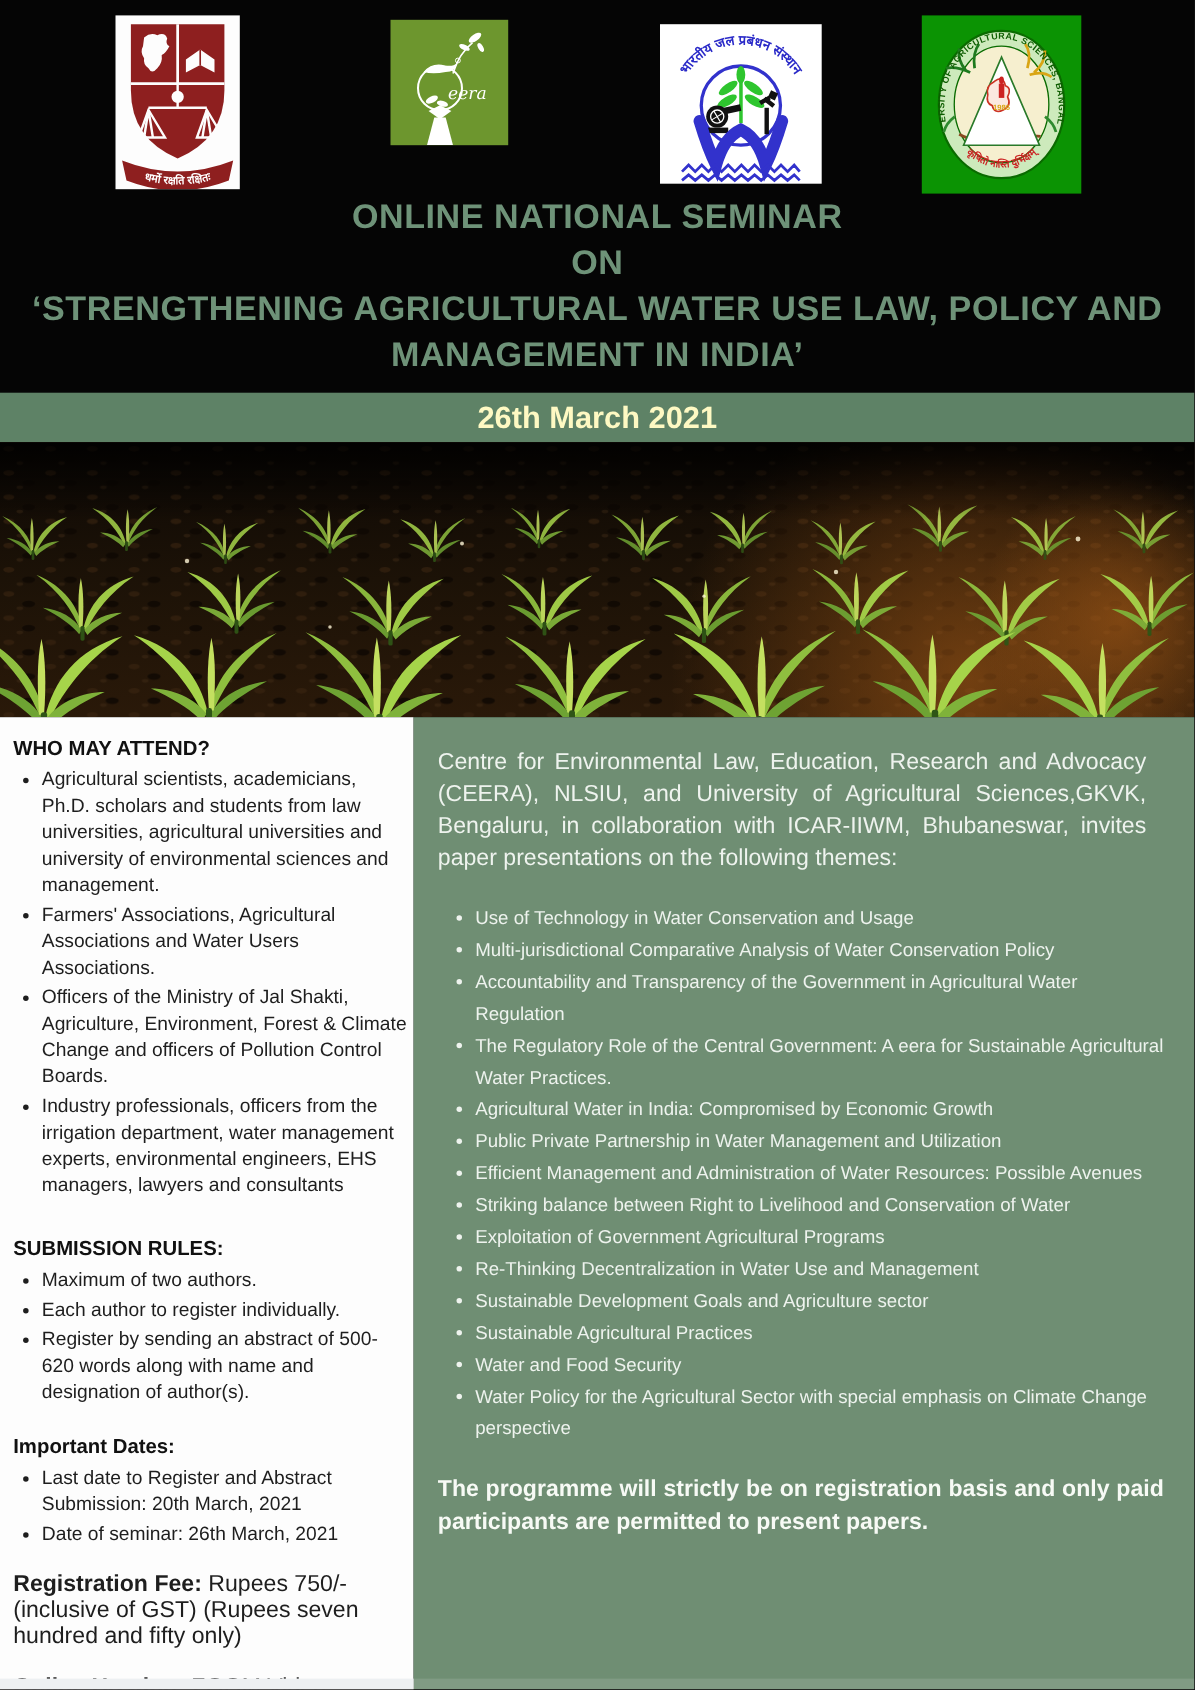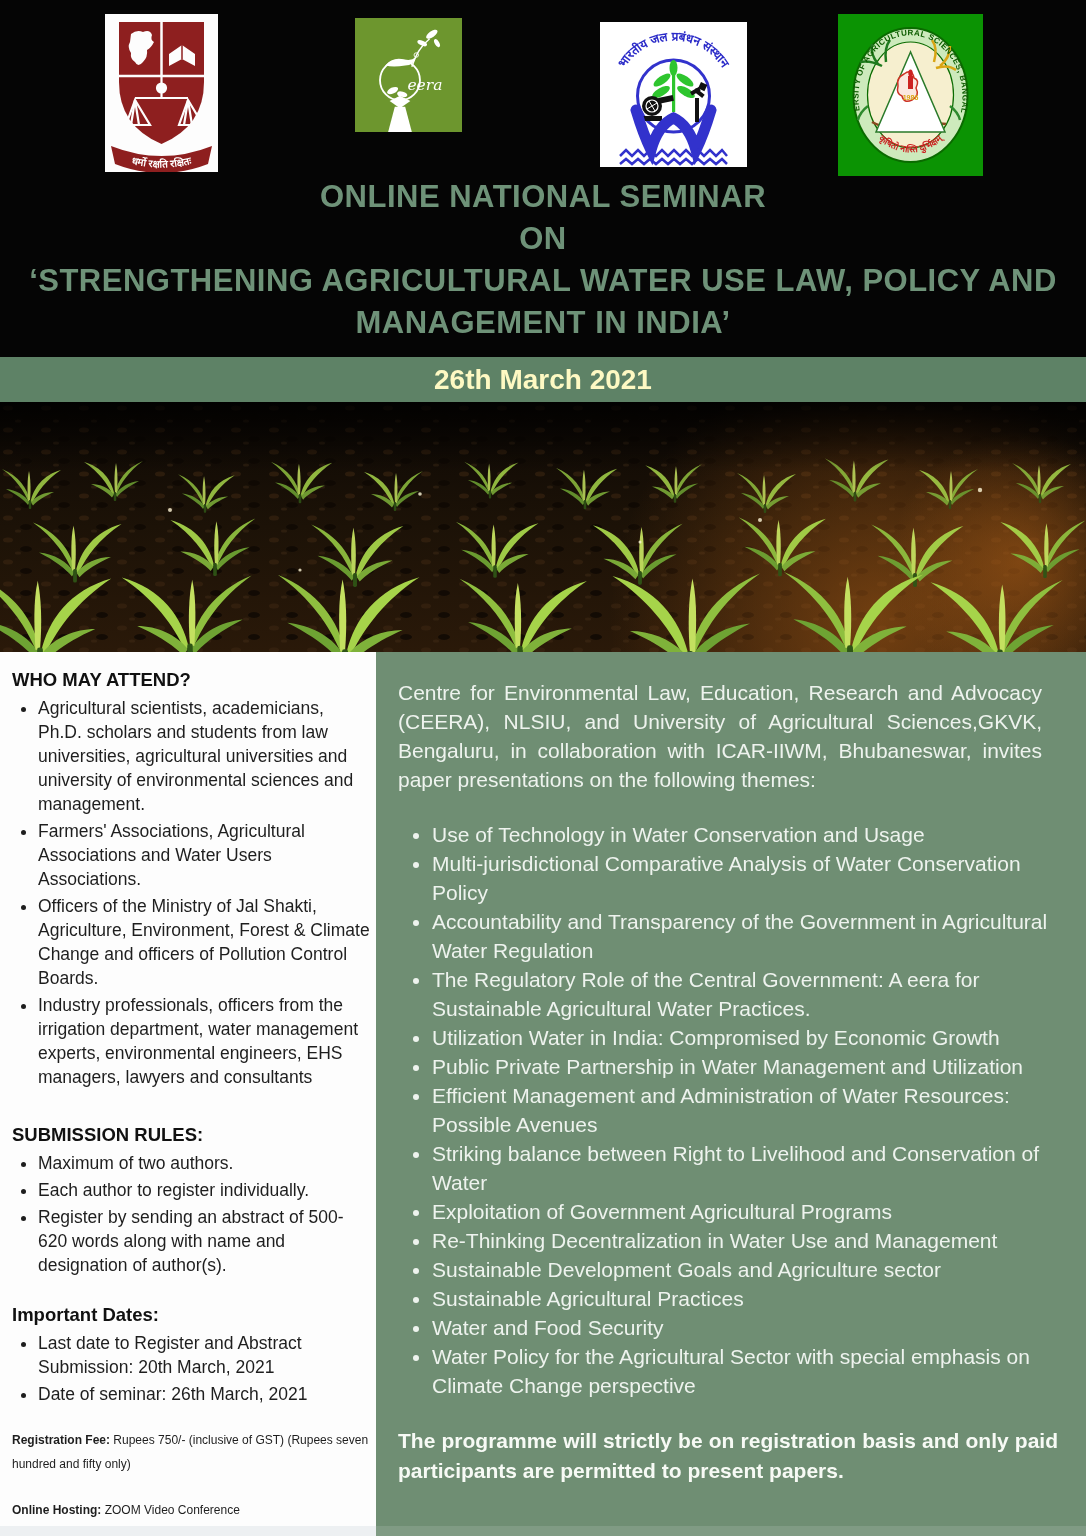--- a/index.html
+++ b/index.html
@@ -27,31 +27,31 @@
   .field-photo{position:absolute;left:0;top:402px;width:1086px;height:250px;overflow:hidden;background:#17100a;}
   .field-photo svg{display:block;}
 
   
   .content{position:absolute;left:0;top:652px;width:1086px;height:884px;display:flex;}
   .left-column{width:376px;box-sizing:border-box;background:#fdfdfd;color:#1e1e1e;
                padding:16px 6px 0 12px;overflow:hidden;}
   .left-column h3{margin:0 0 4px 0;font-size:18.5px;line-height:24px;font-weight:700;color:#111;}
   .left-column ul{margin:0;padding:0 0 0 26px;}
   .left-column li{font-size:17.5px;line-height:24px;margin:0 0 3px 0;}
-  .left-column p{margin:0;font-size:12px;line-height:24px;}
+  .left-column p{margin:0;font-size:21px;line-height:24px;}
   .gap-a{margin-bottom:34px !important;}
   .gap-b{margin-bottom:26px !important;}
   .gap-c{margin-bottom:22px !important;}
   .left-column .block{margin-bottom:22px;}
 
   .right-column{flex:1;box-sizing:border-box;background:#6f8e73;color:#eef3ee;
                 padding:26px 28px 0 22px;overflow:hidden;}
   .right-column .intro{font-size:21px;line-height:29px;text-align:justify;margin:0 16px 26px 0;}
   .right-column ul{margin:0;padding:0 0 0 34px;}
-  .right-column li{font-size:21px;line-height:29px;}
+  .right-column li{font-size:17px;line-height:29px;}
   .right-column .closing{font-size:21px;line-height:30px;font-weight:700;text-align:justify;
                          margin:26px 0 0 0;color:#f7faf5;}
 
   
   .bottom-strip-left{position:absolute;left:0;bottom:0;width:376px;height:10px;background:#edf0f2;}
   .bottom-strip-right{position:absolute;left:376px;right:0;bottom:0;height:10px;background:rgba(255,255,255,.12);}
 </style>
 </head>
 <body>
 
@@ -292,21 +292,21 @@
 
     </aside>
 
     <section class="right-column">
       <p class="intro">Centre for Environmental Law, Education, Research and Advocacy (CEERA), NLSIU, and University of Agricultural Sciences,GKVK, Bengaluru, in collaboration with ICAR-IIWM, Bhubaneswar, invites paper presentations on the following themes:</p>
       <ul>
         <li>Use of Technology in Water Conservation and Usage</li>
         <li>Multi-jurisdictional Comparative Analysis of Water Conservation Policy</li>
         <li>Accountability and Transparency of the Government in Agricultural Water Regulation</li>
         <li>The Regulatory Role of the Central Government: A eera for Sustainable Agricultural Water Practices.</li>
-        <li>Utilization Water in India: Compromised by Economic Growth</li>
+        <li>Agricultural Water in India: Compromised by Economic Growth</li>
         <li>Public Private Partnership in Water Management and Utilization</li>
         <li>Efficient Management and Administration of Water Resources: Possible Avenues</li>
         <li>Striking balance between Right to Livelihood and Conservation of Water</li>
         <li>Exploitation of Government Agricultural Programs</li>
         <li>Re-Thinking Decentralization in Water Use and Management</li>
         <li>Sustainable Development Goals and Agriculture sector</li>
         <li>Sustainable Agricultural Practices</li>
         <li>Water and Food Security</li>
         <li>Water Policy for the Agricultural Sector with special emphasis on Climate Change perspective</li>
       </ul>

